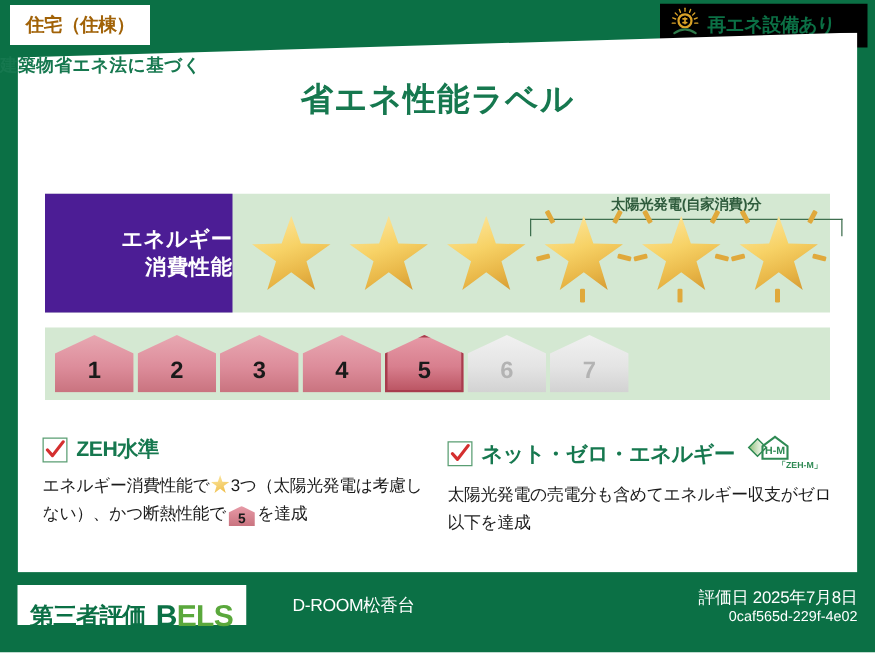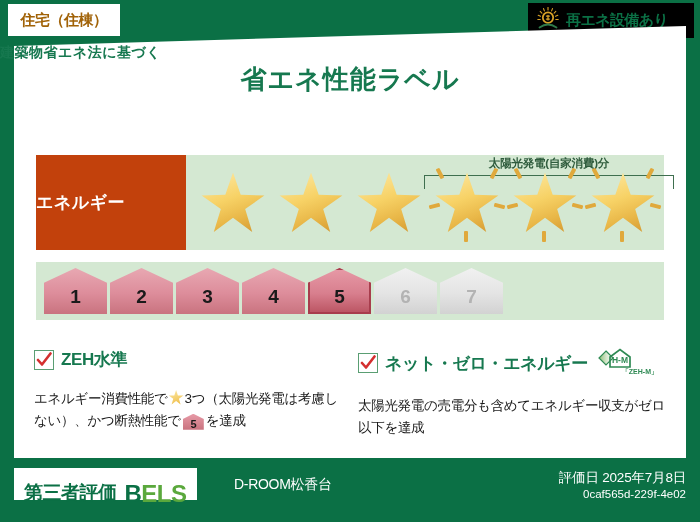--- a/index.html
+++ b/index.html
@@ -69,24 +69,24 @@
     position: absolute;
     left: 36px; width: 628px;
     display: flex; align-items: stretch;
     background: #d4e8d2;
   }
   .row-energy { top: 155px; height: 95px; }
   .row-insul  { top: 262px; height: 58px; }
 
   .row-label {
     width: 150px; flex: 0 0 150px;
-    background: #c2410c;
+    background: #4c1d95;
     color: #ffffff;
     display: flex; flex-direction: column;
-    align-items: flex-start; justify-content: center;
+    align-items: flex-end; justify-content: center;
     font-size: 17px; font-weight: bold;
     line-height: 1.28; letter-spacing: 0.5px;
   }
   .row-body { flex: 1; position: relative; }
 
   
   .stars-wrap {
     position: absolute; left: 8px; top: 0; right: 0; bottom: 0;
     display: flex; align-items: center;
   }
@@ -169,21 +169,21 @@
     width: 20px; height: 20px; flex: 0 0 20px;
     border: 1.6px solid #5a9e73; background: #fff;
     position: relative;
   }
   .checkbox svg { position: absolute; left: 1px; top: 1px; }
   .crit-title {
     font-size: 17px; font-weight: bold; color: #16784f;
     letter-spacing: -0.4px; white-space: nowrap;
   }
   .crit-desc {
-    margin-top: 17px;
+    margin-top: 7px;
     font-size: 13.5px; color: #1a1a1a;
     line-height: 1.62; letter-spacing: -0.3px;
   }
   .inline-star {
     display: inline-block; width: 15px; height: 15px;
     vertical-align: -2px; margin: 0 1px;
     background: linear-gradient(160deg, #fdeaa8, #edb93f);
     clip-path: polygon(50% 0%, 62% 36%, 99% 37%, 69% 59%, 80% 96%, 50% 73%, 20% 96%, 31% 59%, 1% 37%, 38% 36%);
   }
   .inline-house {
@@ -261,20 +261,21 @@
   </div>
 
   <div class="white-card"></div>
 
   <div class="title-small">建築物省エネ法に基づく</div>
   <div class="title-large">省エネ性能ラベル</div>
 
   <div class="perf-row row-energy">
     <div class="row-label">
       <span>エネルギー</span>
+      <span>消費性能</span>
     </div>
     <div class="row-body">
 
       <div class="solar-bracket"></div>
       <div class="solar-bracket-label">太陽光発電(自家消費)分</div>
 
       <div class="stars-wrap">
         <div class="star-cell">
           <div class="star-shape"></div>
         </div>

